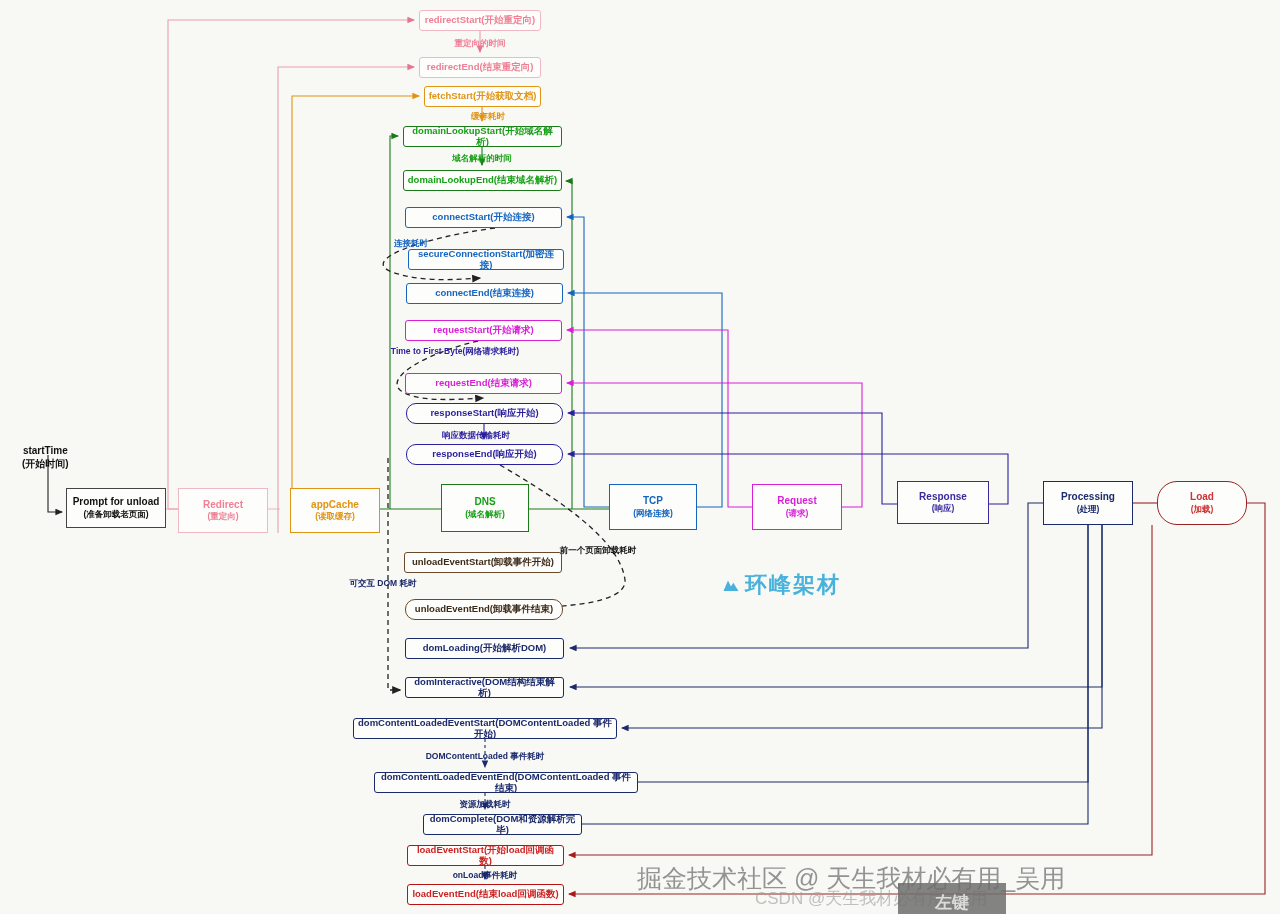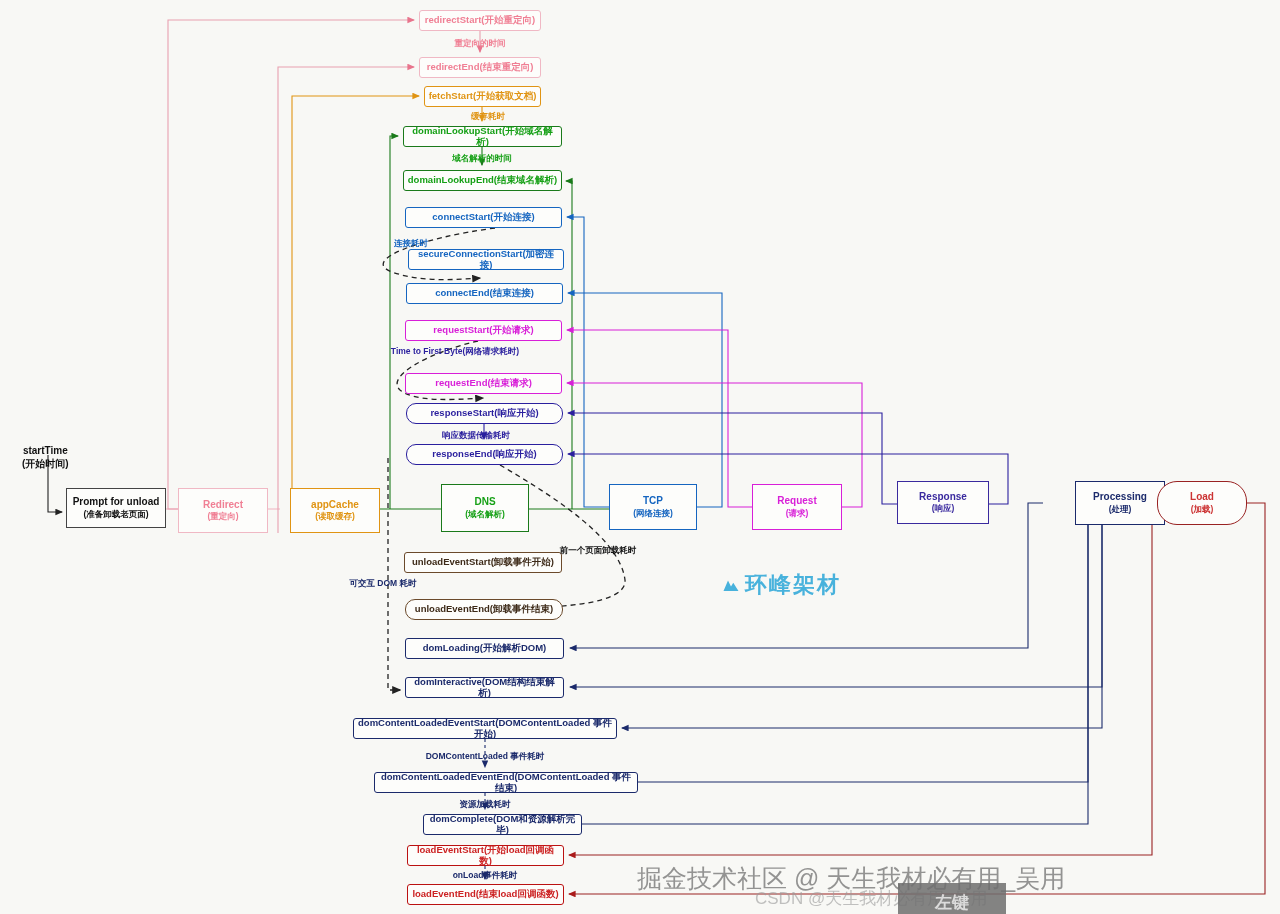--- a/index.html
+++ b/index.html
@@ -245,21 +245,21 @@
         <div class="sub">(网络连接)</div>
       </div>
       <div class="phase p-magenta" style="left: 752px; top: 484px; width: 90px; height: 46px;">
         <div>Request</div>
         <div class="sub">(请求)</div>
       </div>
       <div class="phase p-navy" style="left: 897px; top: 481px; width: 92px; height: 43px;">
         <div>Response</div>
         <div class="sub">(响应)</div>
       </div>
-      <div class="phase p-dkblue" style="left: 1043px; top: 481px; width: 90px; height: 44px; margin-left: 32px;">
+      <div class="phase p-dkblue" style="left: 1043px; top: 481px; width: 90px; height: 44px;">
         <div>Processing</div>
         <div class="sub">(处理)</div>
       </div>
       <div class="phase p-red" style="left: 1157px; top: 481px; width: 90px; height: 44px;">
         <div>Load</div>
         <div class="sub">(加载)</div>
       </div>
     </div>
   <div id="labels-layer">
       <div class="lab center t-pink" style="left: 480px; top: 38px;">重定向的时间</div>

